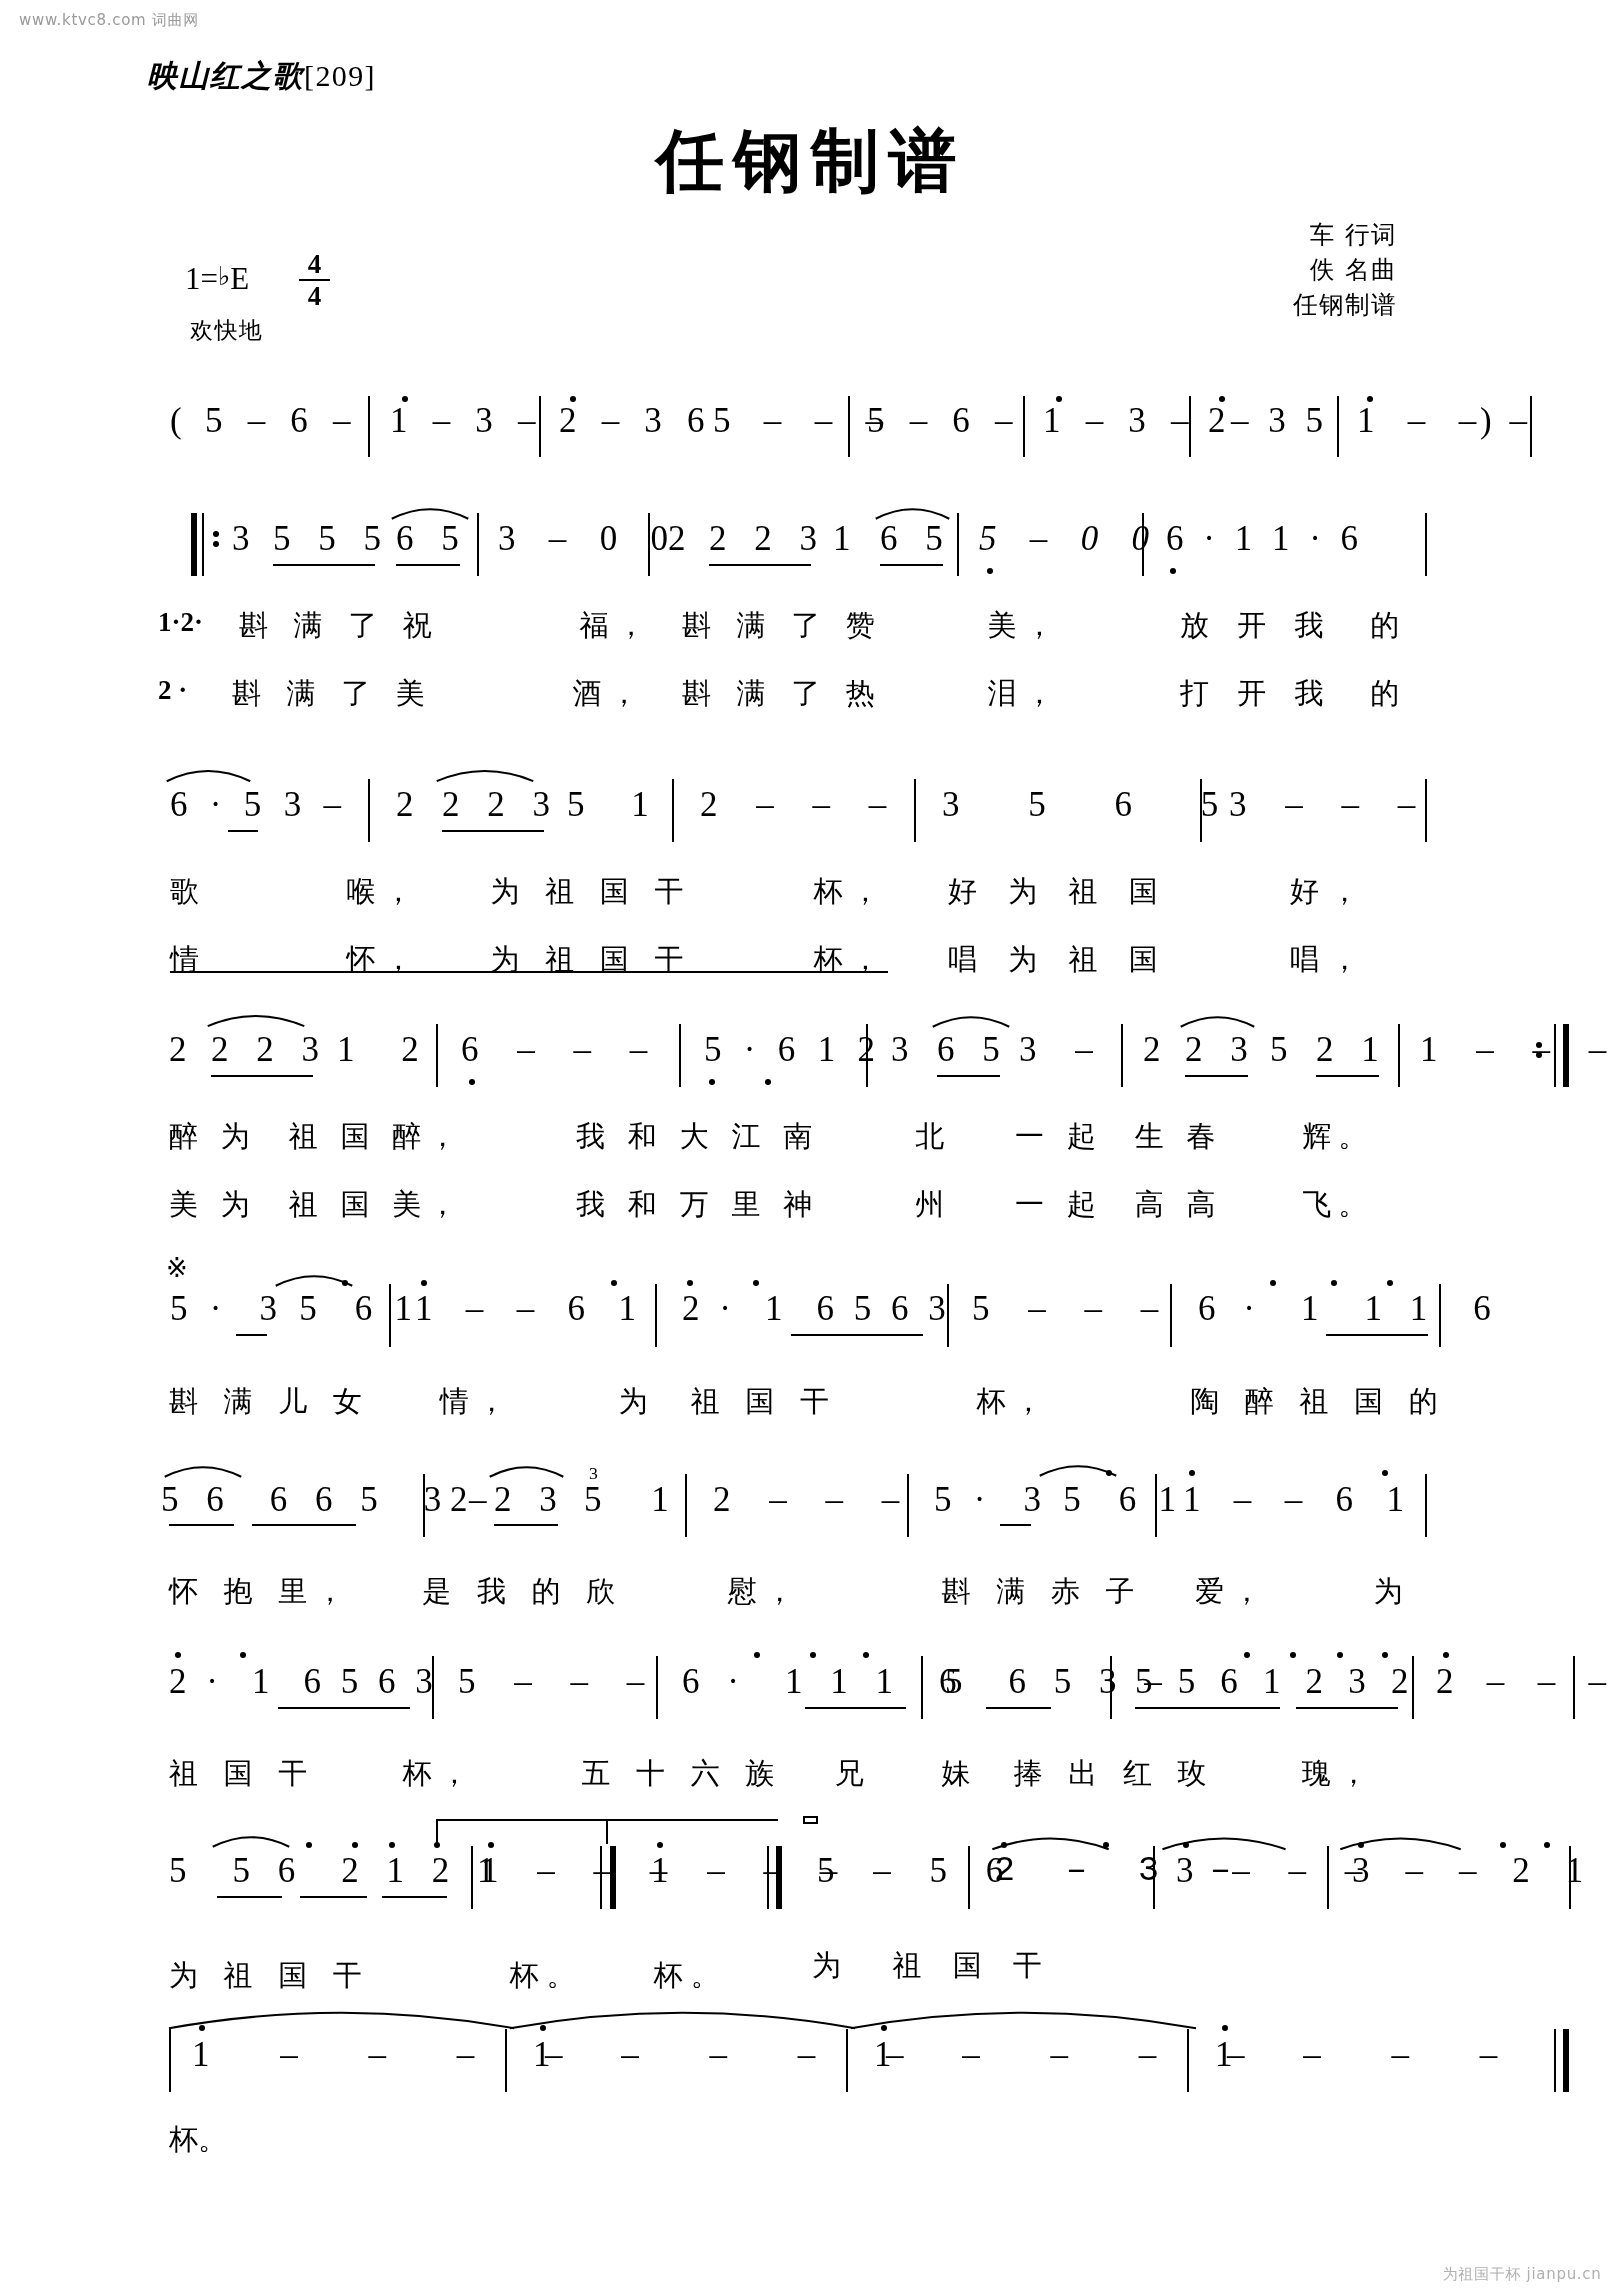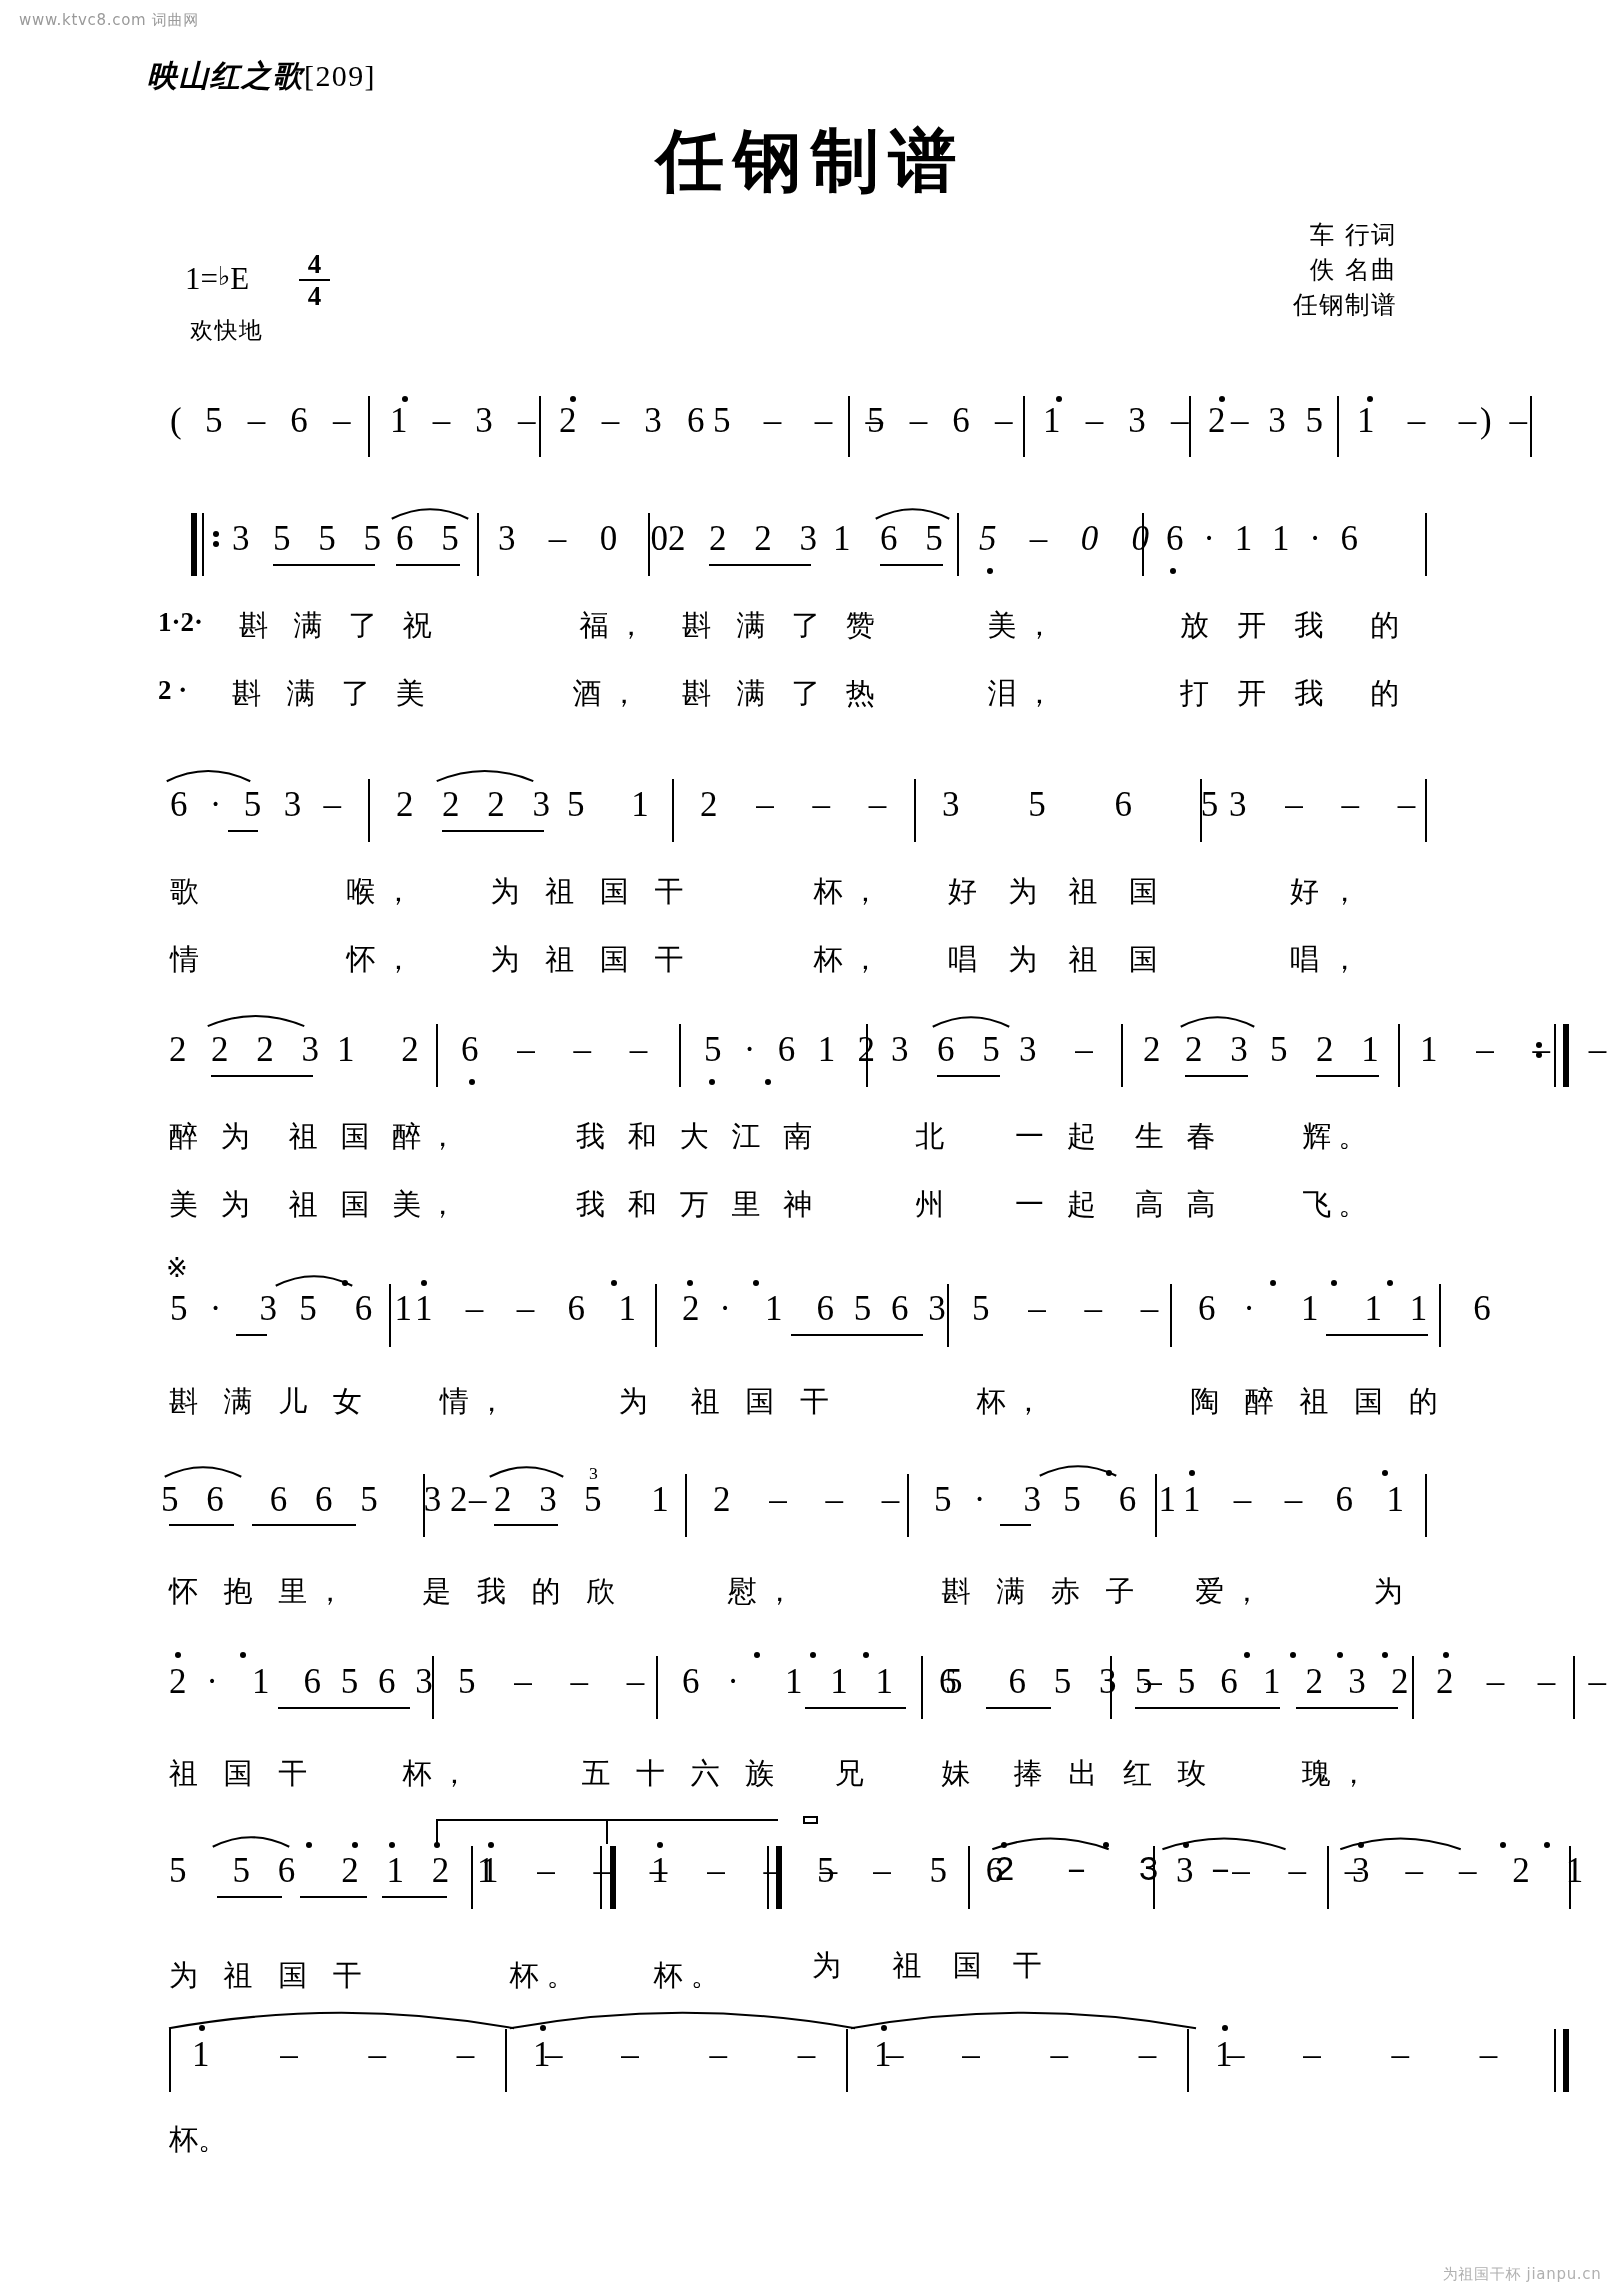--- a/index.html
+++ b/index.html
@@ -273,21 +273,21 @@
     <div class="bar" style="left:672px;top:8.2px;height:63px;"></div>
     <div class="notes" style="left:700px;top:13.6px;letter-spacing:15px;">2 – – –</div>
     <div class="bar" style="left:914px;top:8.2px;height:63px;"></div>
     <div class="notes" style="left:942px;top:13.6px;letter-spacing:30px;">3 5 6 5</div>
     <div class="bar" style="left:1200px;top:8.2px;height:63px;"></div>
     <div class="notes" style="left:1229px;top:13.6px;letter-spacing:15px;">3 – – –</div>
     <div class="bar" style="left:1425px;top:8.2px;height:63px;"></div>
 
     <div class="lyric" style="left:170px;top:101px;letter-spacing:8.2px;">歌        喉，    为 祖 国 干       杯，</div>
     <div class="lyric" style="left:948px;top:101px;letter-spacing:11px;">好 为 祖 国      好，</div>
-    <div class="lyric" style="left:170px;top:169px;letter-spacing:8.2px;">情        怀，    为 祖 国 干       杯，</div>
+    <div class="lyric" style="left:170px;top:169px;letter-spacing:8.2px;text-decoration:underline;">情        怀，    为 祖 国 干       杯，</div>
     <div class="lyric" style="left:948px;top:169px;letter-spacing:11px;">唱 为 祖 国      唱，</div>
   </div>
 
   <div class="row" style="top:1016px;">
     <div class="notes" style="left:169px;top:13.6px;">2</div>
     <div class="notes" style="left:211px;top:13.6px;letter-spacing:9.5px;">2 2 3</div>
     <div class="hline" style="left:211px;top:59px;width:102px;"></div>
     <div class="notes" style="left:337px;top:13.6px;letter-spacing:19px;">1 2</div>
     <div class="tie" style="left:205px;top:-9.5px;">
       <svg width="102" height="22" viewBox="0 0 150 32">

